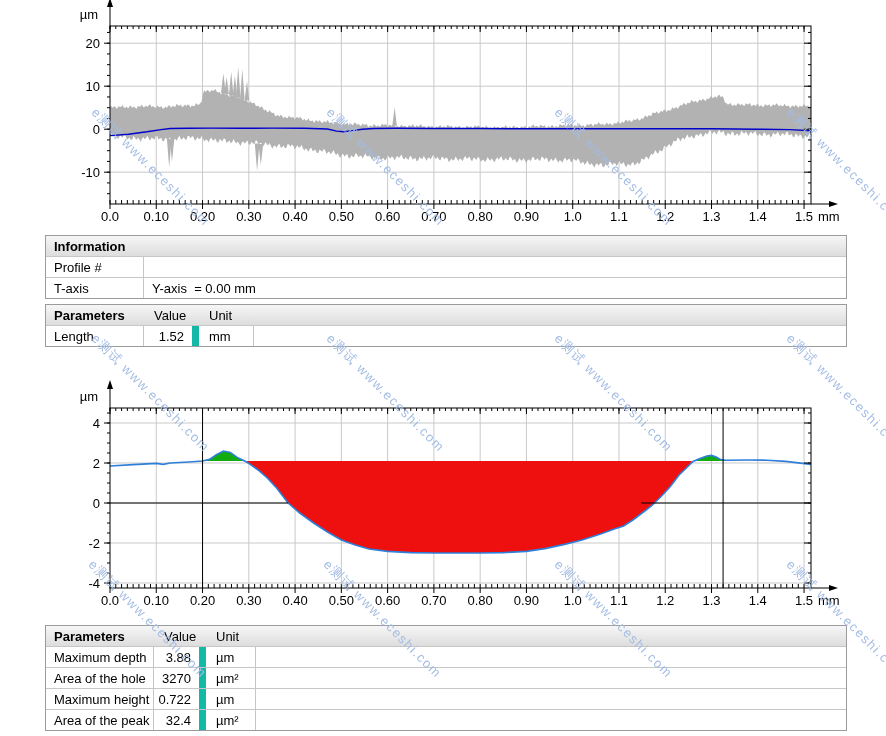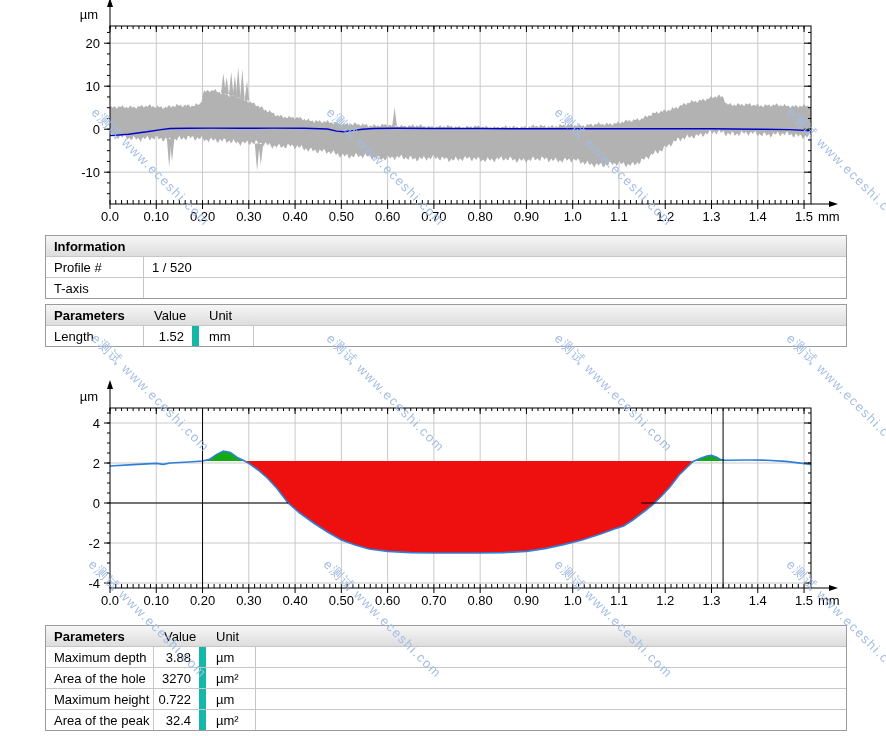--- a/index.html
+++ b/index.html
@@ -794,24 +794,24 @@
       <text x="98" y="401" text-anchor="end">µm</text>
       <text x="818" y="605" text-anchor="start">mm</text>
     </svg>
 
   <div class="tbl" id="tbl-info" style="left:45px;top:235px;width:800px;">
     <div class="thdr">
       <div class="cell lab">Information</div>
     </div>
     <div class="trow">
       <div class="cell lab">Profile #</div>
-      <div class="cell val pre">1 / 520</div>
     </div>
     <div class="trow">
       <div class="cell lab">T-axis</div>
+      <div class="cell val pre">Y-axis  = 0.00 mm</div>
     </div>
   </div>
 
   <div class="tbl" id="tbl-params-top" style="left:45px;top:304px;width:800px;">
     <div class="thdr">
       <div class="cell lab">Parameters</div>
       <div class="cell val">Value</div>
       <div class="cell unit">Unit</div>
     </div>
     <div class="trow">

